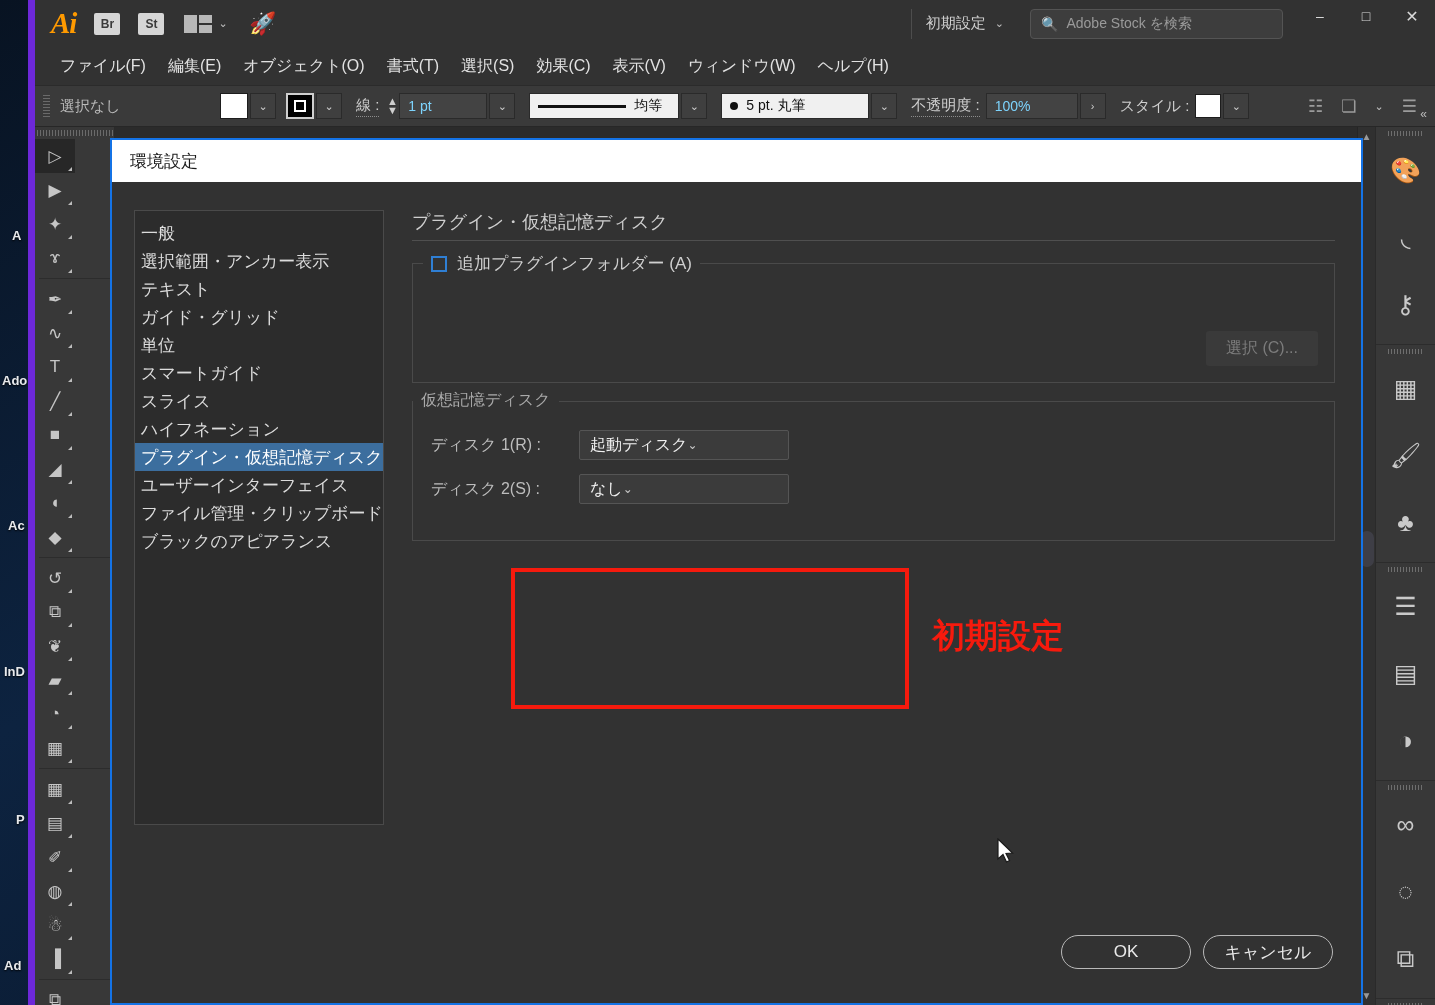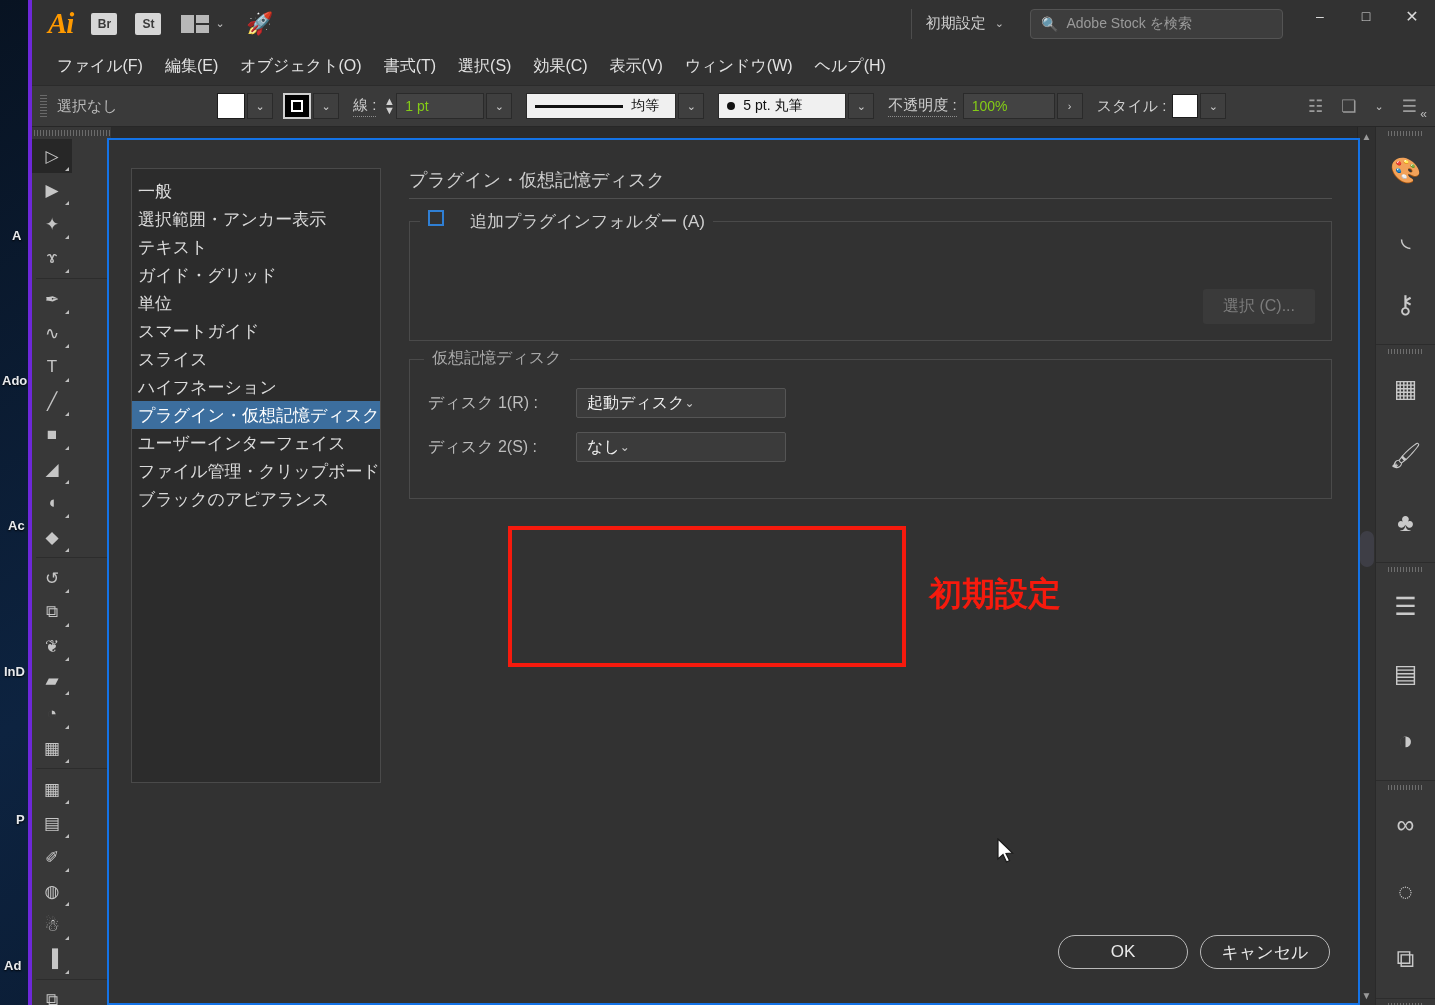--- a/index.html
+++ b/index.html
@@ -20,21 +20,21 @@
     position: absolute;
     color: #e8eaed; font-size: 13px; font-weight: bold;
     text-shadow: 0 1px 2px #000;
     white-space: nowrap;
   }
 
   
   .app {
     position: absolute; left: 28px; top: 0; width: 1407px; height: 1005px;
     background: #323232;
-    border-left: 4px solid #6d28d9;
+    border-left: 7px solid #6d28d9;
   }
 
   
   .appbar {
     position: absolute; left:0; top:0; width:100%; height: 47px;
     background:#323232;
     display:flex; align-items:center;
   }
   .ai-logo {
     margin-left: 16px; color:#ff9a00; font-size:29px;
@@ -100,21 +100,21 @@
   .sw.strokebox i { width:12px;height:12px;border:2px solid #fff; }
   .ddbtn {
     width:26px;height:26px;background:#3f3f3f;border:1px solid #2a2a2a;
     display:flex;align-items:center;justify-content:center;color:#cfcfcf;font-size:11px;
     margin-left:2px;
   }
   .lbl { color:#cfcfcf; font-size:15px; margin:0 6px 0 14px; white-space:nowrap; }
   .lbl.dotted { border-bottom:1px dotted #8d8d8d; padding-bottom:1px; }
   .stepper { color:#cfcfcf; font-size:11px; line-height:9px; text-align:center; width:14px; }
   .field {
-    height:26px;background:#434343;border:1px solid #2a2a2a;color:#84cc16;
+    height:26px;background:#434343;border:1px solid #2a2a2a;color:#7dd3fc;
     font-size:14px; display:flex;align-items:center;padding:0 8px;
   }
   .whitefield {
     height:26px;background:#f0f0f0;border:1px solid #2a2a2a;color:#111;
     font-size:14px; display:flex;align-items:center;padding:0 8px; gap:8px;
   }
   .strokeline { width:88px;height:3px;background:#111; }
   .dot { width:8px;height:8px;border-radius:50%;background:#111; }
   .ctrl-right { margin-left:auto; display:flex; align-items:center; gap:18px; padding-right:18px; }
   .ic-grey { color:#9b9b9b; font-size:17px; }
@@ -189,24 +189,24 @@
 
   .panel { flex:1; padding-left:28px; }
   .panel-head {
     color:#cfcfcf; font-size:18px; padding-bottom:6px;
     border-bottom:1px solid #4f4f4f; margin-bottom:22px;
   }
   .fieldset {
     border:1px solid #4a4a4a; position:relative; margin-bottom:18px;
   }
   .fs-legend {
-    position:absolute; top:-12px; left:14px; background:#323232;
+    position:absolute; top:-12px; left:0; background:#323232;
     padding:0 8px; color:#a9a9a9; font-size:16px;
   }
-  .fs-legend.chk { display:flex; gap:26px; left:10px; }
+  .fs-legend.chk { display:flex; align-items:center; gap:10px; left:10px; }
   .cbox {
     width:16px;height:16px;border:2px solid #2f7fd4;background:#323232; flex:none;
   }
   .cbox-lbl { color:#cfcfcf; font-size:17px; white-space:nowrap; }
   .plugin-body { height:118px; position:relative; }
   .btn-disabled {
     position:absolute; right:16px; bottom:16px;
     padding:7px 20px; background:#3a3a3a; color:#7c7c7c; font-size:16px;
     border-radius:3px;
   }
@@ -322,21 +322,21 @@
       <div class="stepper">▲<br>▼</div>
       <div class="field" style="width:88px">1 pt</div>
       <div class="ddbtn">⌄</div>
 
       <div class="whitefield" style="width:150px;margin-left:14px">
         <span class="strokeline"></span>
         <span>均等</span>
       </div>
       <div class="ddbtn">⌄</div>
 
-      <div class="whitefield" style="width:128px;margin-left:14px">
+      <div class="whitefield" style="width:148px;margin-left:14px">
         <span class="dot"></span>
         <span>5 pt. 丸筆</span>
       </div>
       <div class="ddbtn">⌄</div>
 
       <div class="lbl dotted">不透明度 :</div>
       <div class="field" style="width:92px">100%</div>
       <div class="ddbtn">›</div>
 
       <div class="lbl">スタイル :</div>
@@ -422,20 +422,21 @@
             <div class="ricon" style="font-size: 25px;">◌</div>
             <div class="ricon" style="font-size: 25px;">⧉</div>
           </div>
           <div class="rgroup">
             <div class="rgrip"></div>
           </div>
         </div>
     </div>
 
     <div class="dialog">
+      <div class="dlg-title">環境設定</div>
 
       <div class="dlg-body">
 
         <div class="navlist" id="navlist">
             <div class="navitem">一般</div>
             <div class="navitem">選択範囲・アンカー表示</div>
             <div class="navitem">テキスト</div>
             <div class="navitem">ガイド・グリッド</div>
             <div class="navitem">単位</div>
             <div class="navitem">スマートガイド</div>

